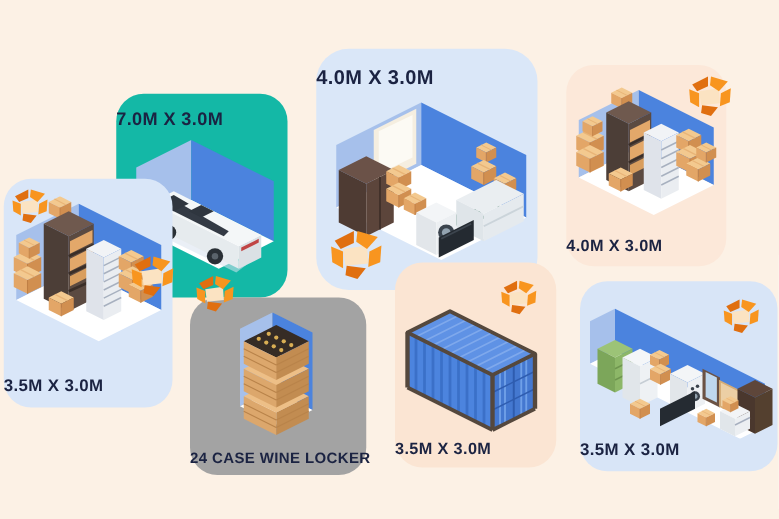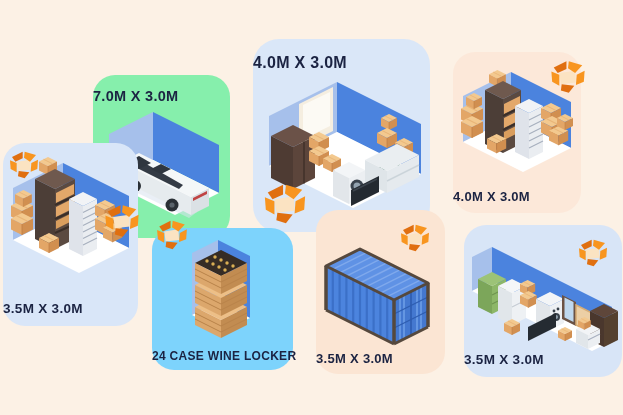--- a/index.html
+++ b/index.html
@@ -12,37 +12,37 @@
   }
   .card{position:absolute;border-radius:22px;}
   .card .label{
     position:absolute;left:0;right:0;text-align:left;
     font-weight:700;color:#1B2342;letter-spacing:.3px;white-space:nowrap;
   }
   .illus{position:absolute;left:0;display:block;}
   .box-icon{position:absolute;z-index:5;}
 
   
-  .card-suv{left:93px;top:75px;width:137px;height:163px;background:#86efac;}
+  .card-suv{left:93px;top:75px;width:137px;height:163px;background:#14b8a6;}
   .card-suv .label{top:13px;font-size:14.5px;}
   .card-suv .illus{bottom:0;width:137px;height:132px;}
 
   .card-furn{left:253px;top:39px;width:177px;height:193px;background:#DAE7F8;border-radius:26px;}
   .card-furn .label{top:15px;font-size:16px;}
   .card-furn .illus{bottom:4px;width:177px;height:152px;}
 
   .card-topright{left:453px;top:52px;width:128px;height:161px;background:#FCE8D9;}
   .card-topright .label{bottom:9px;font-size:13px;}
   .card-topright .illus{top:14px;width:128px;height:118px;}
 
   .card-left{left:3px;top:143px;width:135px;height:183px;background:#D9E6F8;}
   .card-left .label{bottom:10px;font-size:13.5px;}
   .card-left .illus{top:14px;width:135px;height:134px;}
 
-  .card-wine{left:152px;top:228px;width:141px;height:142px;background:#7dd3fc;}
+  .card-wine{left:152px;top:238px;width:141px;height:142px;background:#a3a3a3;}
   .card-wine .label{bottom:7px;font-size:12px;}
   .card-wine .illus{top:8px;width:141px;height:110px;}
 
   .card-cont{left:316px;top:210px;width:129px;height:164px;background:#FBE5D3;}
   .card-cont .label{bottom:8px;font-size:13px;}
   .card-cont .illus{top:18px;width:129px;height:118px;}
 
   .card-house{left:464px;top:225px;width:158px;height:152px;background:#D8E5F7;}
   .card-house .label{bottom:10px;font-size:13.5px;}
   .card-house .illus{top:14px;width:156px;height:112px;}

